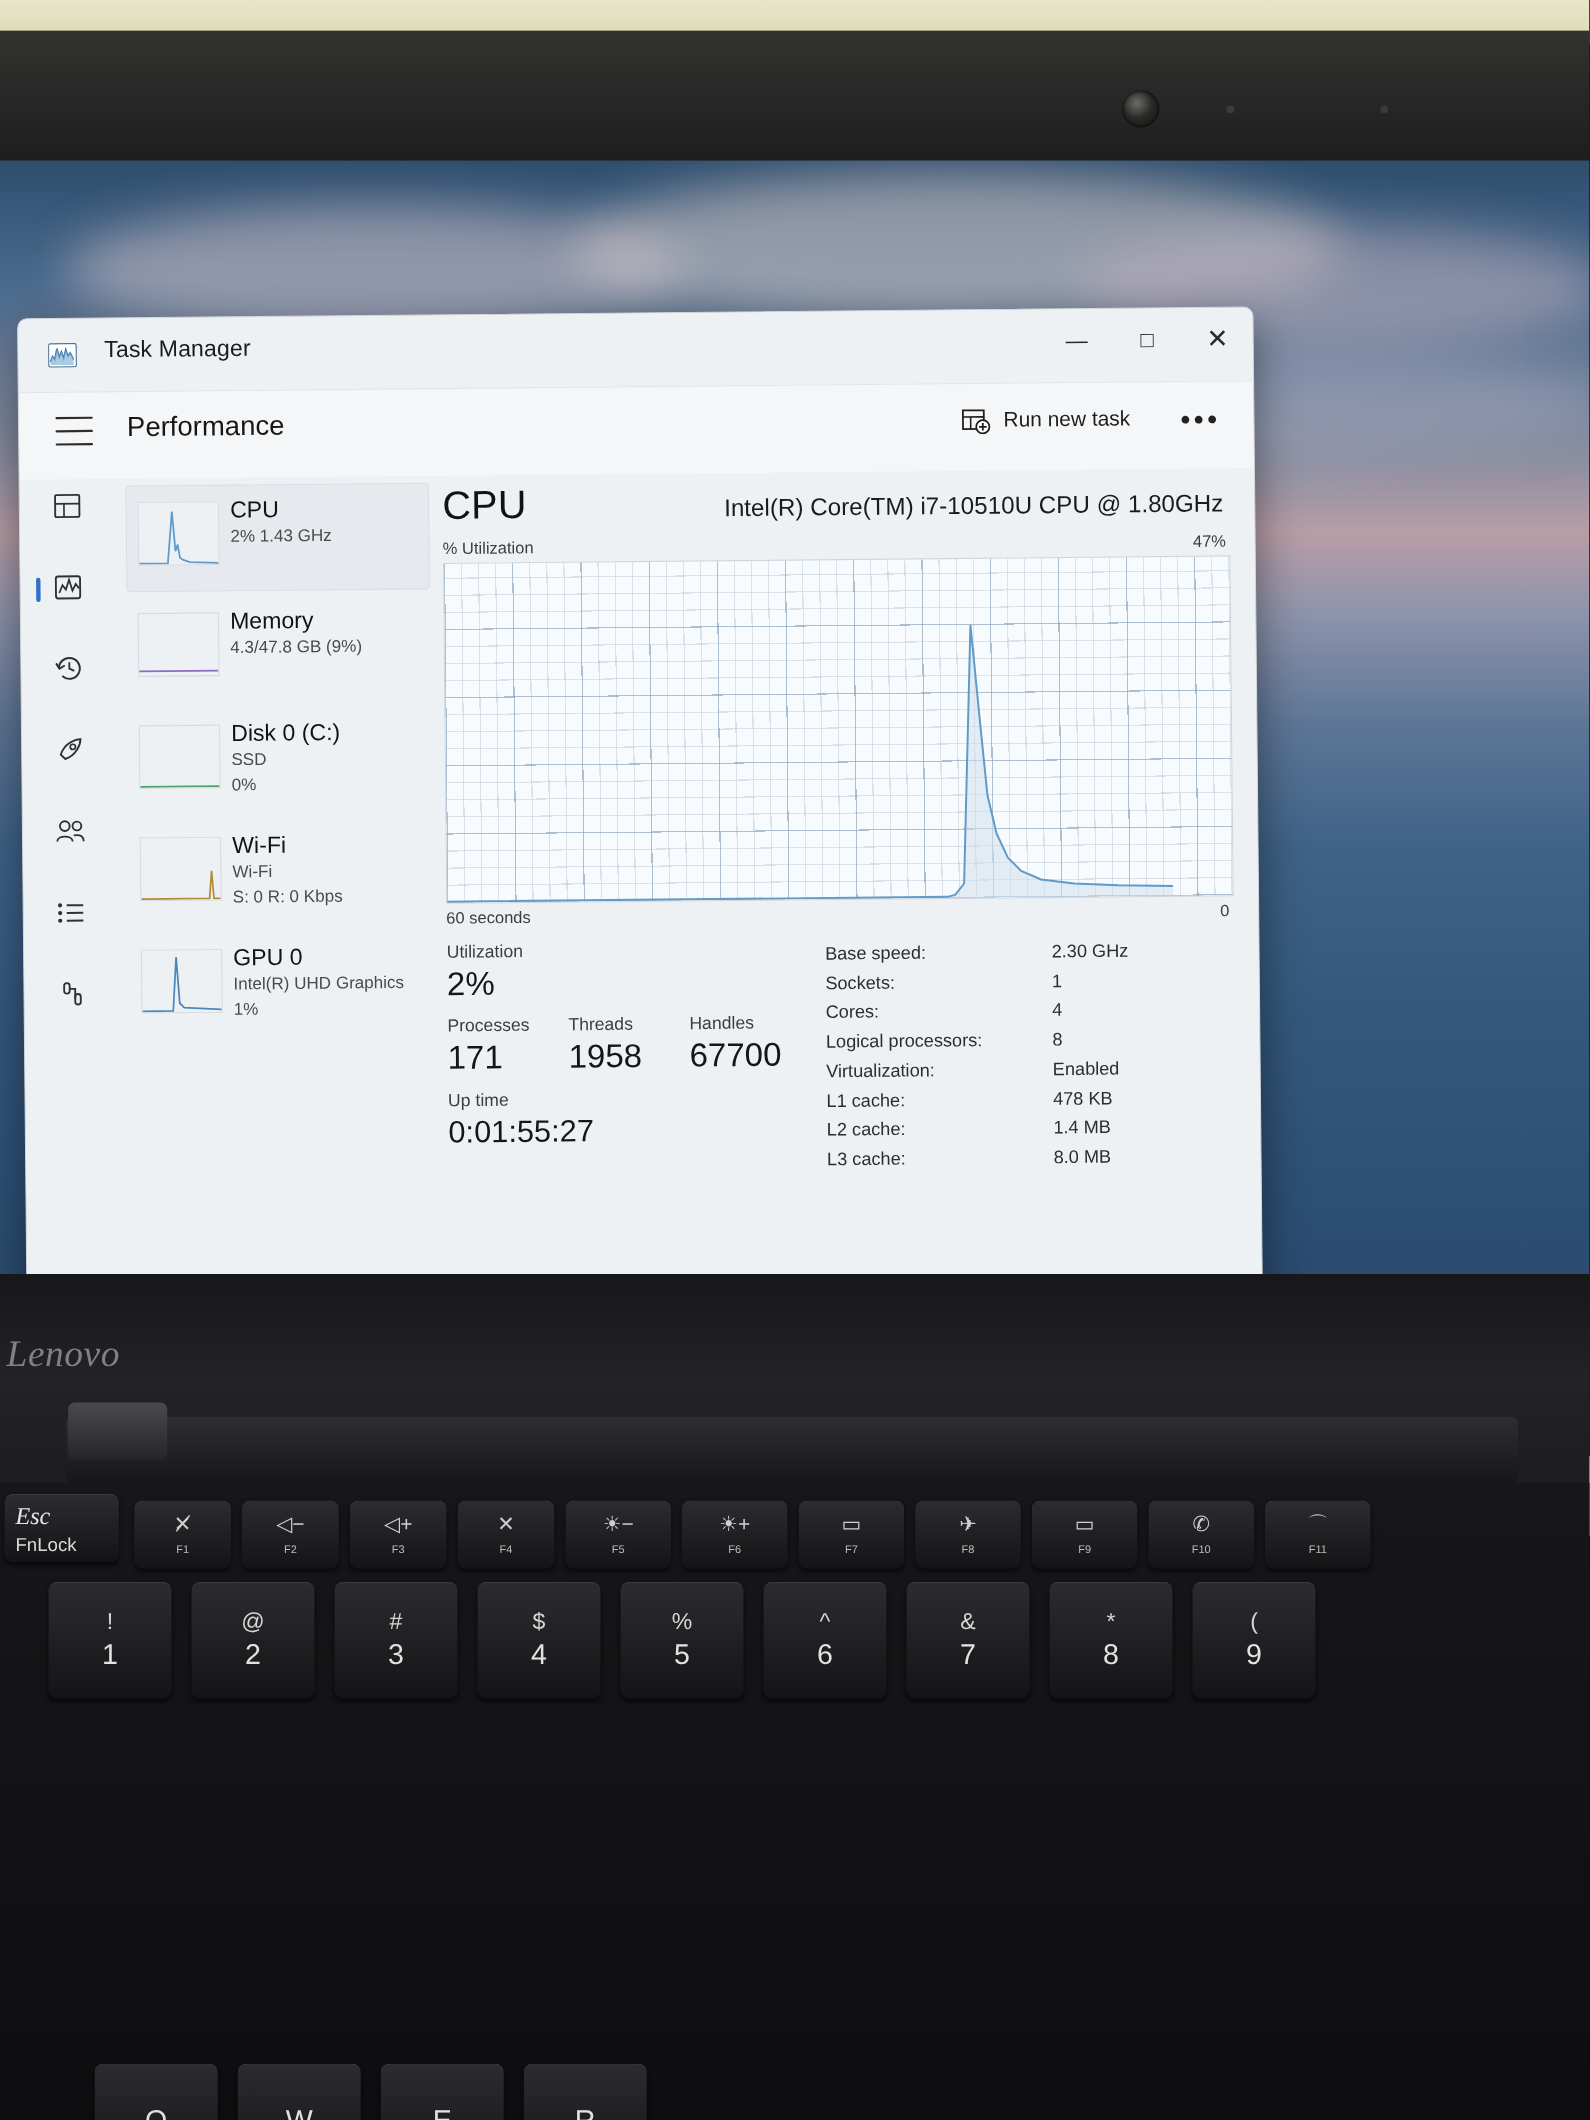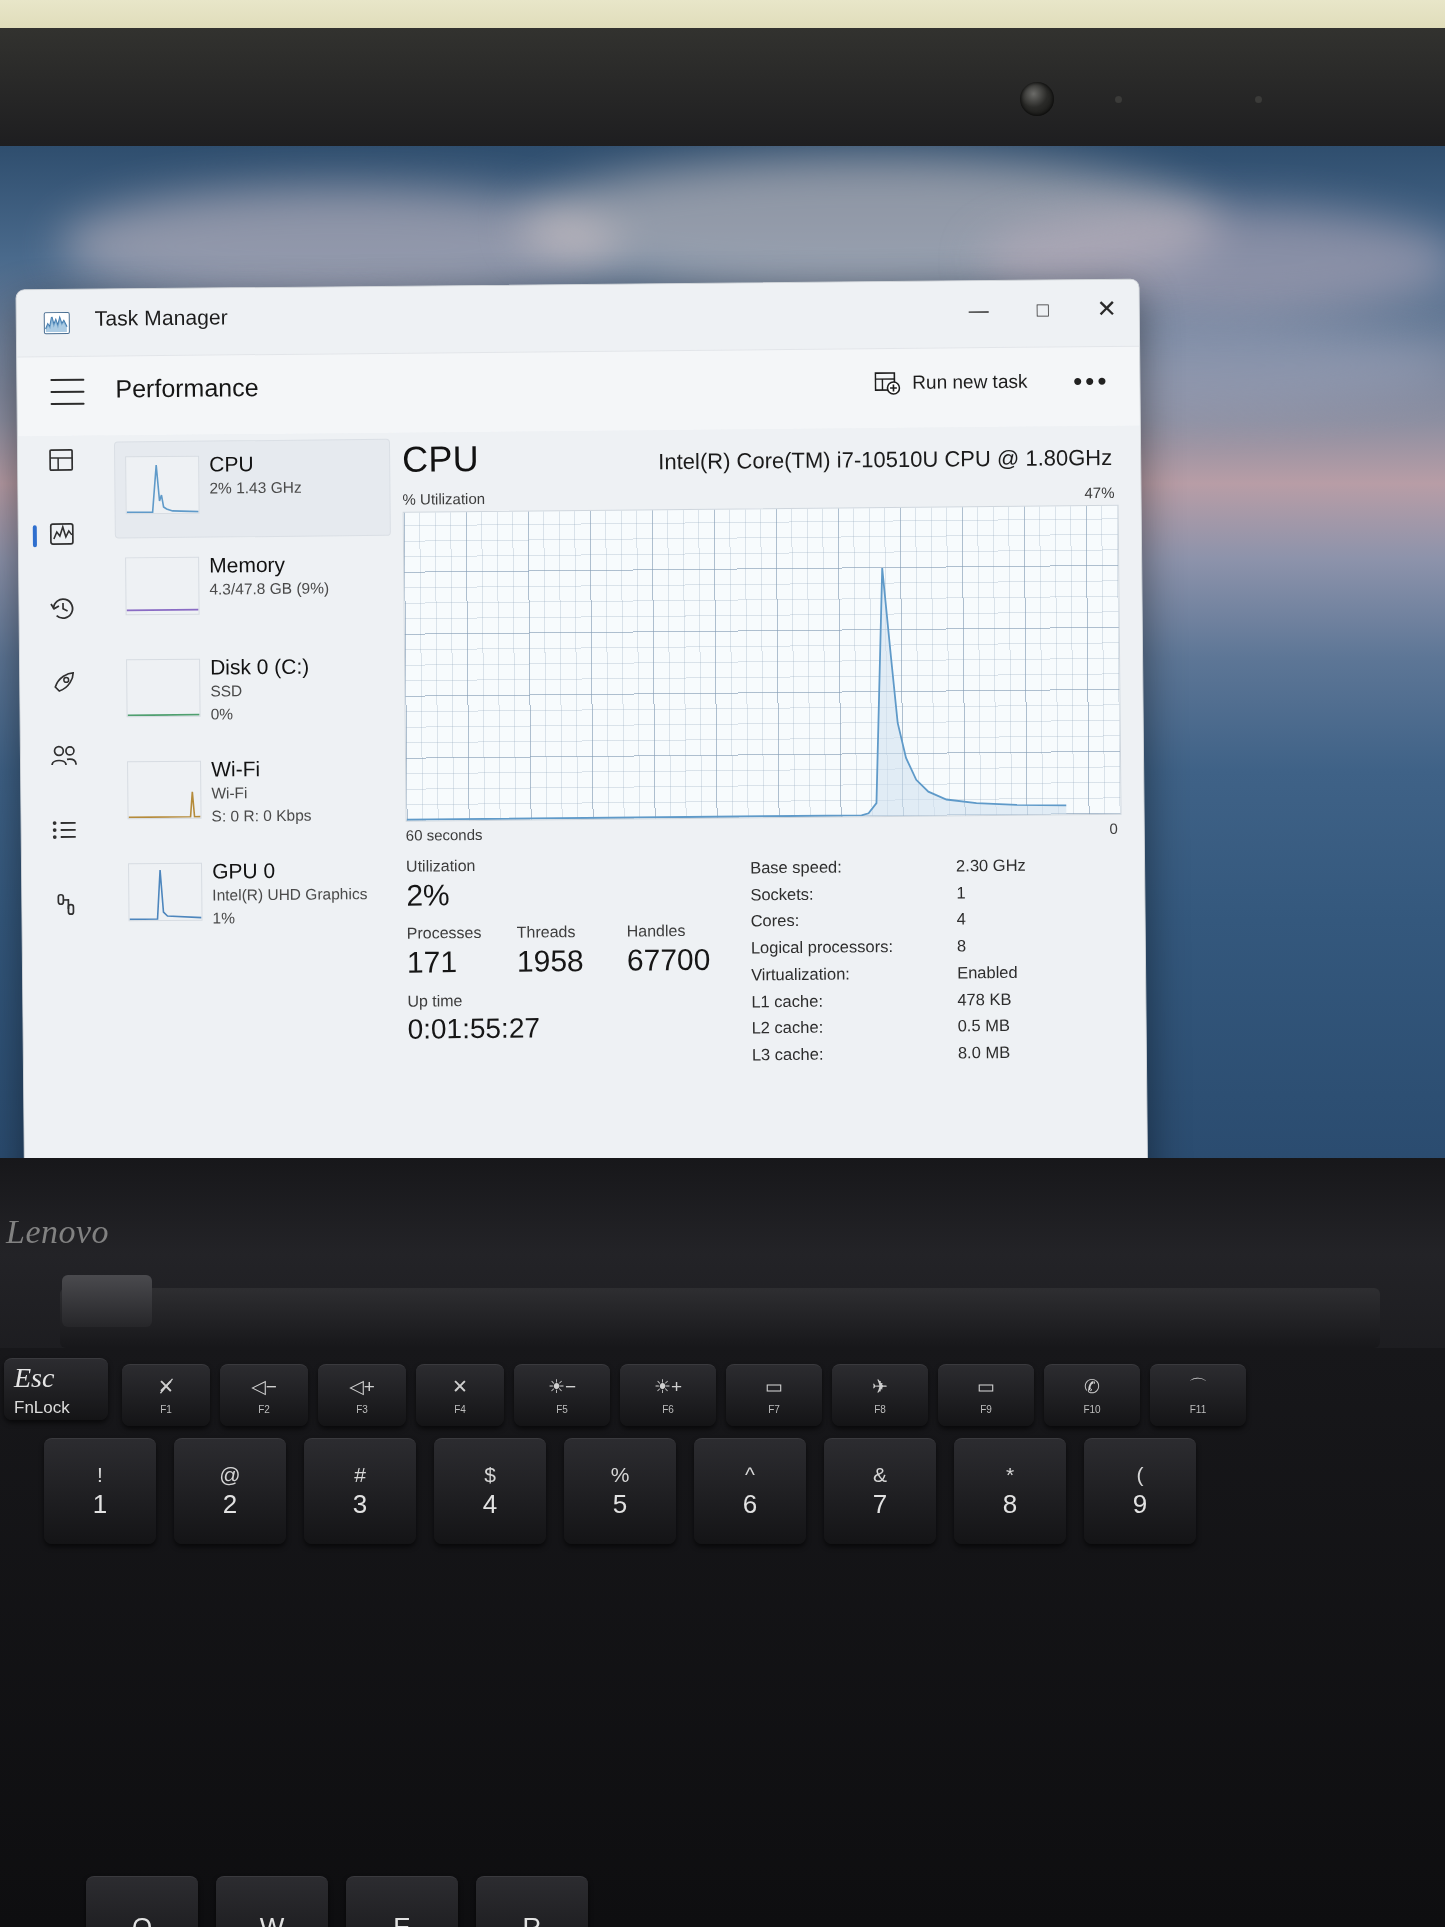--- a/index.html
+++ b/index.html
@@ -272,21 +272,21 @@
     border-radius: 8px; border-top: 1px solid #3a3a3e;
     color: #d8d8d8; display:flex; flex-direction:column;
     align-items:center; justify-content:center;
     box-shadow: 0 3px 5px rgba(0,0,0,.6);
   }
   .key .glyph { font-size: 19px; line-height: 1; color:#cfcfcf; }
   .key .fn { font-size: 10px; color:#bdbdbd; margin-top: 8px; }
   .key .top { font-size: 21px; color:#d6d6d6; }
   .key .bot { font-size: 26px; color:#e2e2e2; margin-top: 2px; }
   .esc-key { align-items:flex-start; padding-left: 10px; justify-content:center; }
-  .esc-key .e1 { font-family:"Liberation Serif", serif; font-style: italic; font-size: 28px; color:#e6e6e6;}
+  .esc-key .e1 { font-family:"Liberation Serif", serif; font-style: italic; font-size: 22px; color:#e6e6e6;}
   .esc-key .e2 { font-size: 17px; color:#dcdcdc; margin-top: 4px;}
 
   .bottomkeys { position:absolute; top: 1876px; left: 0; display:flex; }
 </style>
 </head>
 <body>
 
 <div id="scene">
 
   <div class="wall"></div>
@@ -586,21 +586,21 @@
               <div class="info-row">
                 <span class="info-key">Virtualization:</span>
                 <span class="info-val">Enabled</span>
               </div>
               <div class="info-row">
                 <span class="info-key">L1 cache:</span>
                 <span class="info-val">478 KB</span>
               </div>
               <div class="info-row">
                 <span class="info-key">L2 cache:</span>
-                <span class="info-val">0.5 MB</span>
+                <span class="info-val">1.4 MB</span>
               </div>
               <div class="info-row">
                 <span class="info-key">L3 cache:</span>
                 <span class="info-val">8.0 MB</span>
               </div>
             </div>
 
           </div>
         </div>
       </div>

